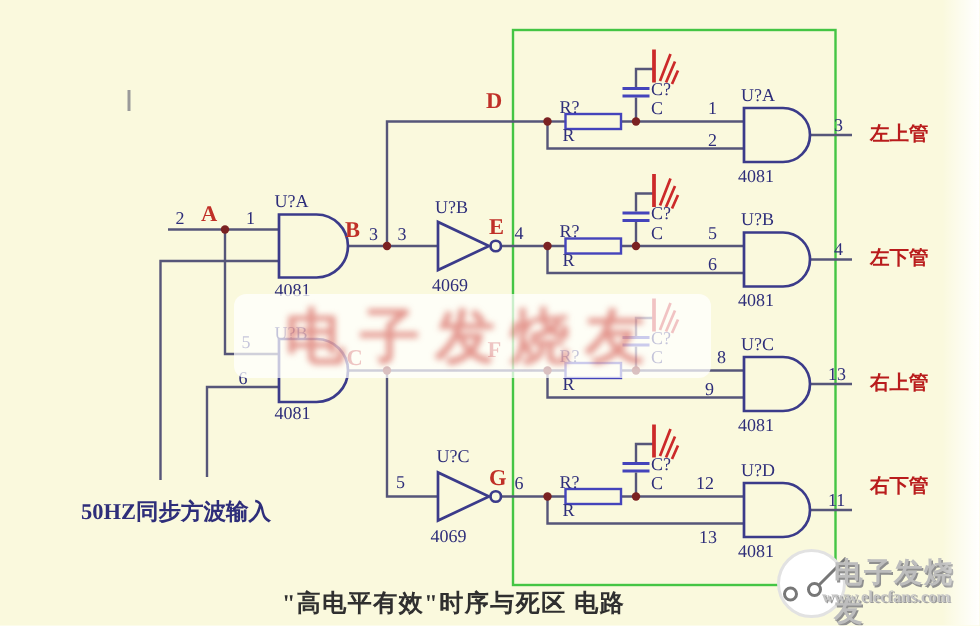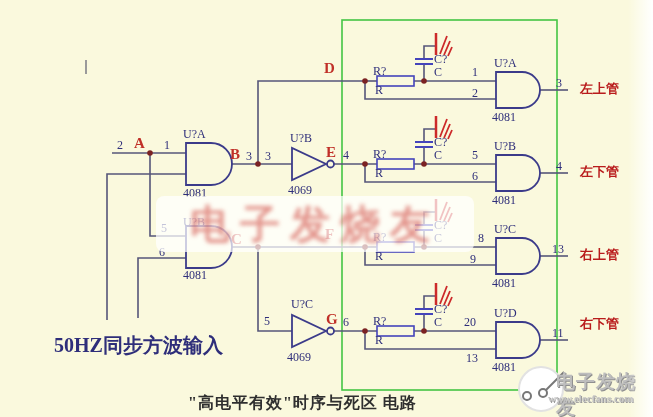--- a/index.html
+++ b/index.html
@@ -4,21 +4,21 @@
 <style>
   html,body{margin:0;padding:0;}
   #stage{position:relative;width:653px;height:417px;background:#faf9dd;overflow:hidden;
          font-family:"Liberation Serif",serif;}
   .lbl{position:absolute;font-family:"Liberation Serif",serif;font-size:12px;color:#2e2e7a;
        white-space:nowrap;line-height:1.1;}
   .pin{font-size:12px;}
   .ref{font-size:12px;}
   .node{color:#c03028;font-weight:bold;font-size:15px;}
   .cjk{font-weight:bold;font-size:13px;color:#b91c1c;}
-  .bigcjk{font-weight:bold;font-size:20px;color:#2e2e7a;}
+  .bigcjk{font-weight:bold;font-size:15px;color:#2e2e7a;}
   .caption{font-weight:bold;font-size:16px;color:#2f2f2f;letter-spacing:1px;}
   svg{position:absolute;left:0;top:0;}
   .wm-band{position:absolute;left:156px;top:196px;width:318px;height:56px;
            background:rgba(255,255,255,0.72);border-radius:8px;z-index:5;
            display:flex;align-items:center;justify-content:center;pointer-events:none;}
   .wm-band span{font-size:40px;font-weight:bold;letter-spacing:10px;
            color:rgba(205,62,52,0.55);filter:blur(2px);font-family:"Liberation Serif",serif;}
   .wm-logo{position:absolute;z-index:6;}
   .wm-title{position:absolute;left:556px;top:369px;z-index:6;font-size:19px;font-weight:bold;
            color:#bdbdbd;text-shadow:1px 1px 0 #8f8f8f;letter-spacing:1px;}
@@ -211,21 +211,21 @@
   <span class="lbl pin" style="left:470px;top:253px">9</span>
   <span class="lbl ref" style="left:494px;top:223px">U?C</span>
   <span class="lbl ref" style="left:492px;top:277px">4081</span>
   <span class="lbl pin" style="left:552px;top:243px">13</span>
   <span class="lbl cjk" style="left:580px;top:248px">右上管</span>
 
   <span class="lbl ref" style="left:373px;top:315px">R?</span>
   <span class="lbl ref" style="left:375px;top:334px">R</span>
   <span class="lbl ref" style="left:434px;top:303px">C?</span>
   <span class="lbl ref" style="left:434px;top:316px">C</span>
-  <span class="lbl pin" style="left:464px;top:316px">20</span>
+  <span class="lbl pin" style="left:464px;top:316px">12</span>
   <span class="lbl pin" style="left:466px;top:352px">13</span>
   <span class="lbl ref" style="left:494px;top:307px">U?D</span>
   <span class="lbl ref" style="left:492px;top:361px">4081</span>
   <span class="lbl pin" style="left:552px;top:327px">11</span>
   <span class="lbl cjk" style="left:580px;top:317px">右下管</span>
 
   <div class="wm-band">
     <span>电子发烧友</span>
   </div>
 

